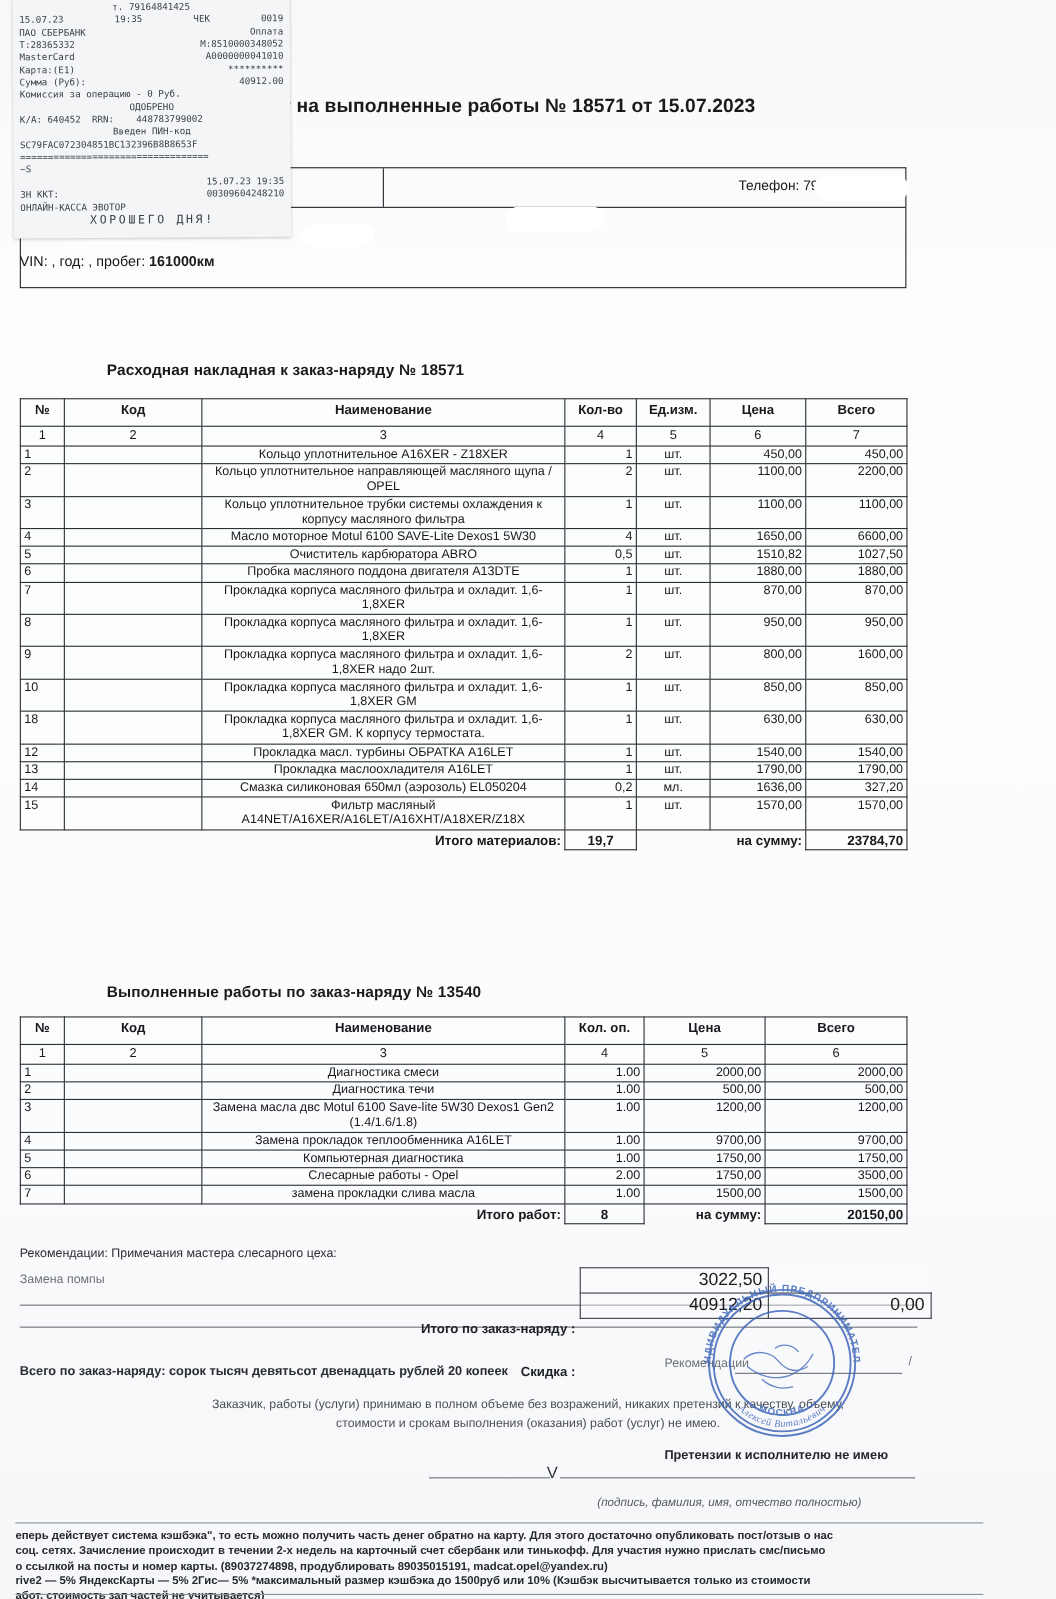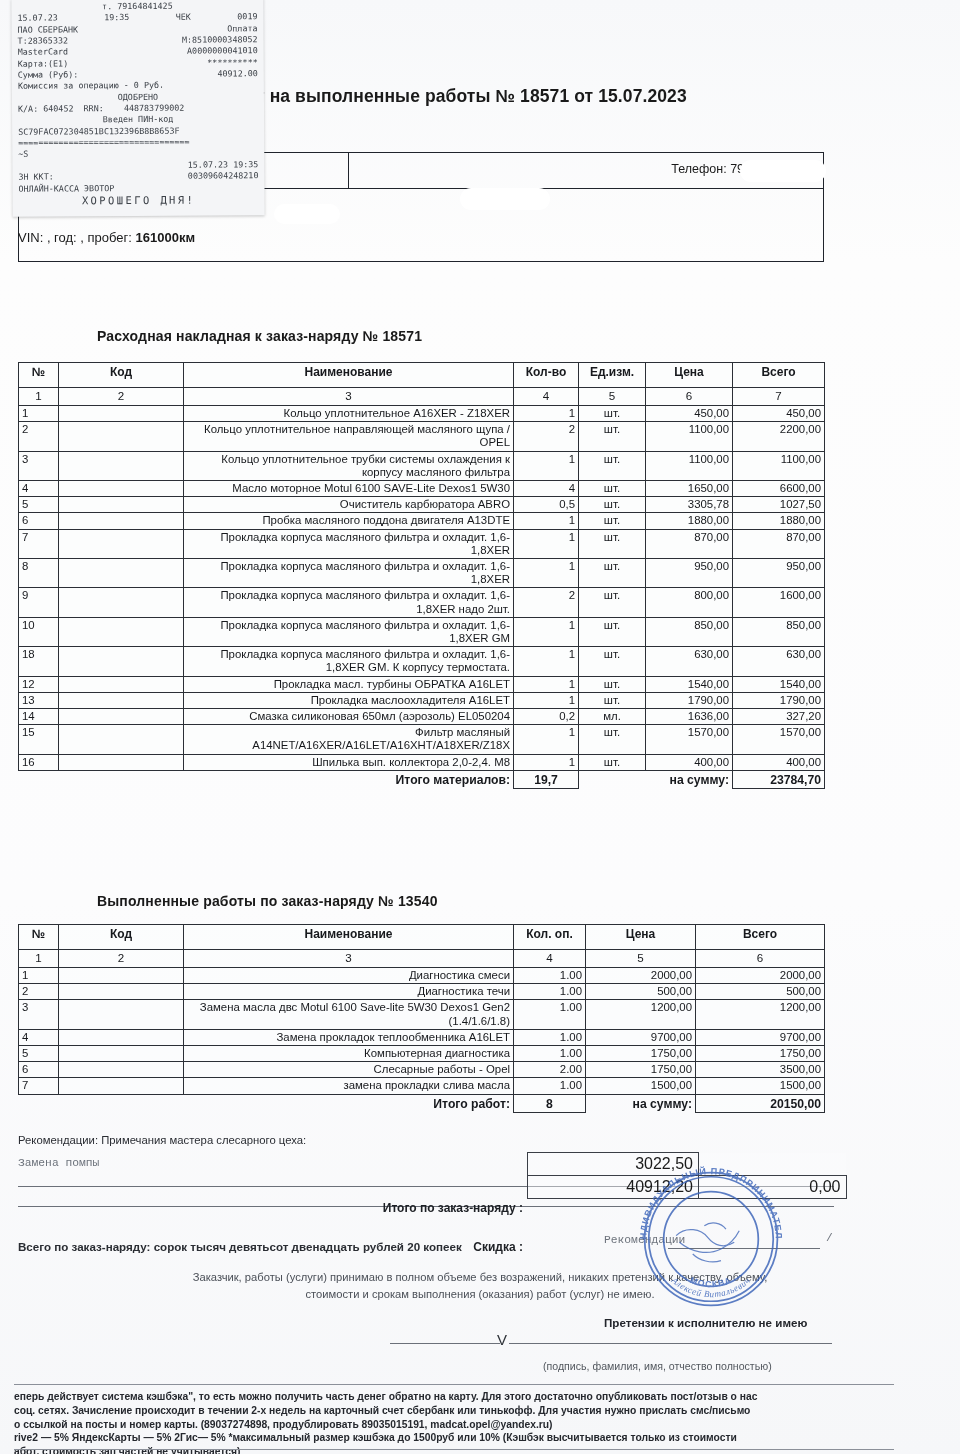--- a/index.html
+++ b/index.html
@@ -129,21 +129,21 @@
     height: 18px;
   }
   td.c { text-align: center; }
   td.r { text-align: right; padding-right: 5px; }
   tr.numrow td {
     text-align: center;
     font-size: 11.6px;
     height: 15px;
     padding: 1px 2px;
   }
-  td.name { text-align: right; padding-left: 5px; }
+  td.name { text-align: center; padding-left: 5px; }
   td.idx  { text-align: left; padding-left: 5px; }
 
   tr.totals td {
     border: none;
     background: transparent;
     font-weight: bold;
     font-size: 12.2px;
     padding-top: 3px;
   }
   tr.totals td.boxed {
@@ -152,21 +152,21 @@
   }
   .tot-label { text-align: right; padding-right: 6px; }
 
   
   .foot-text {
     position: absolute;
     font-size: 11.3px;
     color: #2a2d33;
     white-space: nowrap;
   }
-  .foot-faint { color: #6d737c; font-family: Liberation Mono, monospace; }
+  .foot-faint { color: #6d737c; }
   .hr-line {
     position: absolute;
     border-top: 1.1px solid #6b7079;
   }
   .sum-grid {
     position: absolute;
     left: 527px;
     top: 1152px;
     width: 297px;
     font-size: 16px;
@@ -377,21 +377,21 @@
           <td class="c">шт.</td>
           <td class="r">1650,00</td>
           <td class="r">6600,00</td>
         </tr>
         <tr>
           <td class="idx">5</td>
           <td class="idx"></td>
           <td class="name">Очиститель карбюратора ABRO</td>
           <td class="r">0,5</td>
           <td class="c">шт.</td>
-          <td class="r">3305,78</td>
+          <td class="r">1510,82</td>
           <td class="r">1027,50</td>
         </tr>
         <tr>
           <td class="idx">6</td>
           <td class="idx"></td>
           <td class="name">Пробка масляного поддона двигателя A13DTE</td>
           <td class="r">1</td>
           <td class="c">шт.</td>
           <td class="r">1880,00</td>
           <td class="r">1880,00</td>
@@ -469,29 +469,20 @@
           <td class="r">327,20</td>
         </tr>
         <tr>
           <td class="idx">15</td>
           <td class="idx"></td>
           <td class="name">Фильтр масляный A14NET/A16XER/A16LET/A16XHT/A18XER/Z18X</td>
           <td class="r">1</td>
           <td class="c">шт.</td>
           <td class="r">1570,00</td>
           <td class="r">1570,00</td>
-        </tr>
-        <tr>
-          <td class="idx">16</td>
-          <td class="idx"></td>
-          <td class="name">Шпилька вып. коллектора 2,0-2,4. M8</td>
-          <td class="r">1</td>
-          <td class="c">шт.</td>
-          <td class="r">400,00</td>
-          <td class="r">400,00</td>
         </tr>
       </tbody>
     <tfoot>
       <tr class="totals">
         <td colspan="3" class="tot-label">Итого материалов:</td>
         <td class="boxed c">19,7</td>
         <td colspan="2" class="tot-label">на сумму:</td>
         <td class="boxed r">23784,70</td>
       </tr>
     </tfoot>
@@ -622,21 +613,21 @@
   <div class="hr-line" style="left:668px; top:1248px; width:152px;"></div>
   <div class="foot-text foot-faint" style="left:826px; top:1232px;">/</div>
 
   <div class="legal" style="left:0; top:1288px;">стоимости и срокам выполнения (оказания) работ (услуг) не имею.</div>
   <div class="legal" style="left:0; top:1271px;">Заказчик, работы (услуги) принимаю в полном объеме без возражений, никаких претензий к качеству, объему,</div>
 
   <div class="claims" style="left:604px; top:1316px;">Претензии к исполнителю не имею</div>
   <div class="hr-line" style="left:390px; top:1343px; width:110px;"></div>
   <div class="vmark" style="left:497px; top:1331px;">V</div>
   <div class="hr-line" style="left:509px; top:1343px; width:323px;"></div>
-  <div class="sig-caption" style="left:543px; top:1360px;">(подпись, фамилия, имя, отчество полностью)</div>
+  <div class="sig-caption" style="left:543px; top:1360px;font-style:italic;">(подпись, фамилия, имя, отчество полностью)</div>
 
   <div class="cb-rule-top"></div>
   <div class="cashback">
     <div>еперь действует система кэшбэка", то есть можно получить часть денег обратно на карту. Для этого достаточно опубликовать пост/отзыв о нас</div>
     <div>соц. сетях. Зачисление происходит в течении 2-х недель на карточный счет сбербанк или тинькофф. Для участия нужно прислать смс/письмо</div>
     <div>о ссылкой на посты и номер карты. (89037274898, продублировать 89035015191, madcat.opel@yandex.ru)</div>
     <div>rive2 — 5%   ЯндексКарты — 5%  2Гис— 5%  *максимальный размер кэшбэка до 1500руб или 10% (Кэшбэк высчитывается только из стоимости</div>
     <div>абот, стоимость зап частей не учитывается)</div>
   </div>
   <div class="cb-rule-bot"></div>

